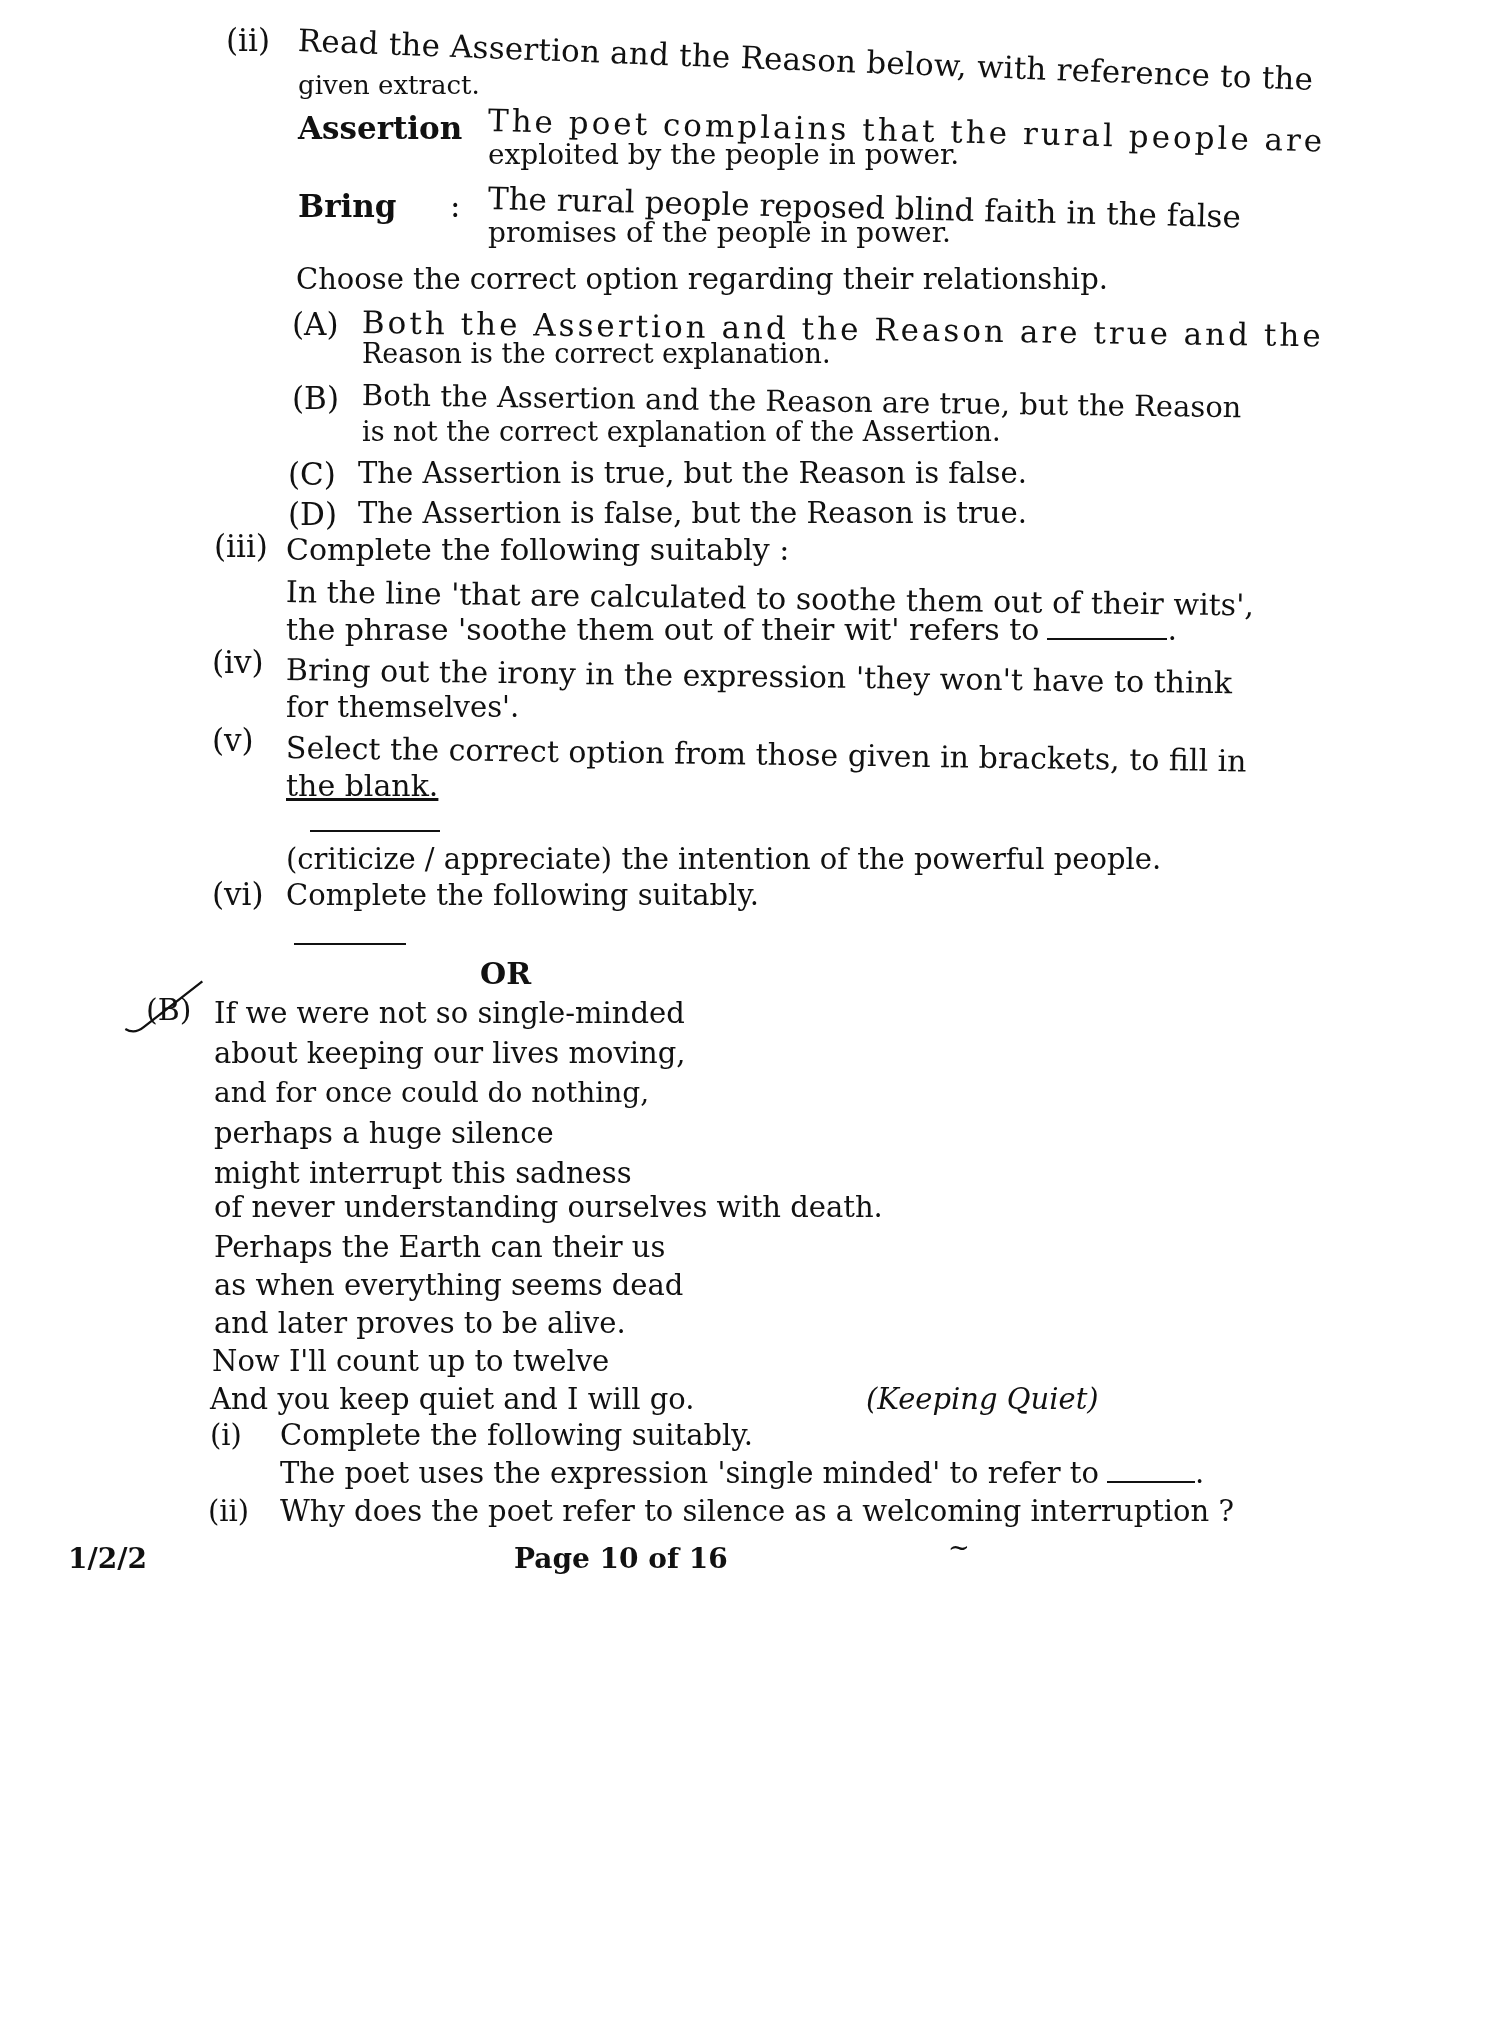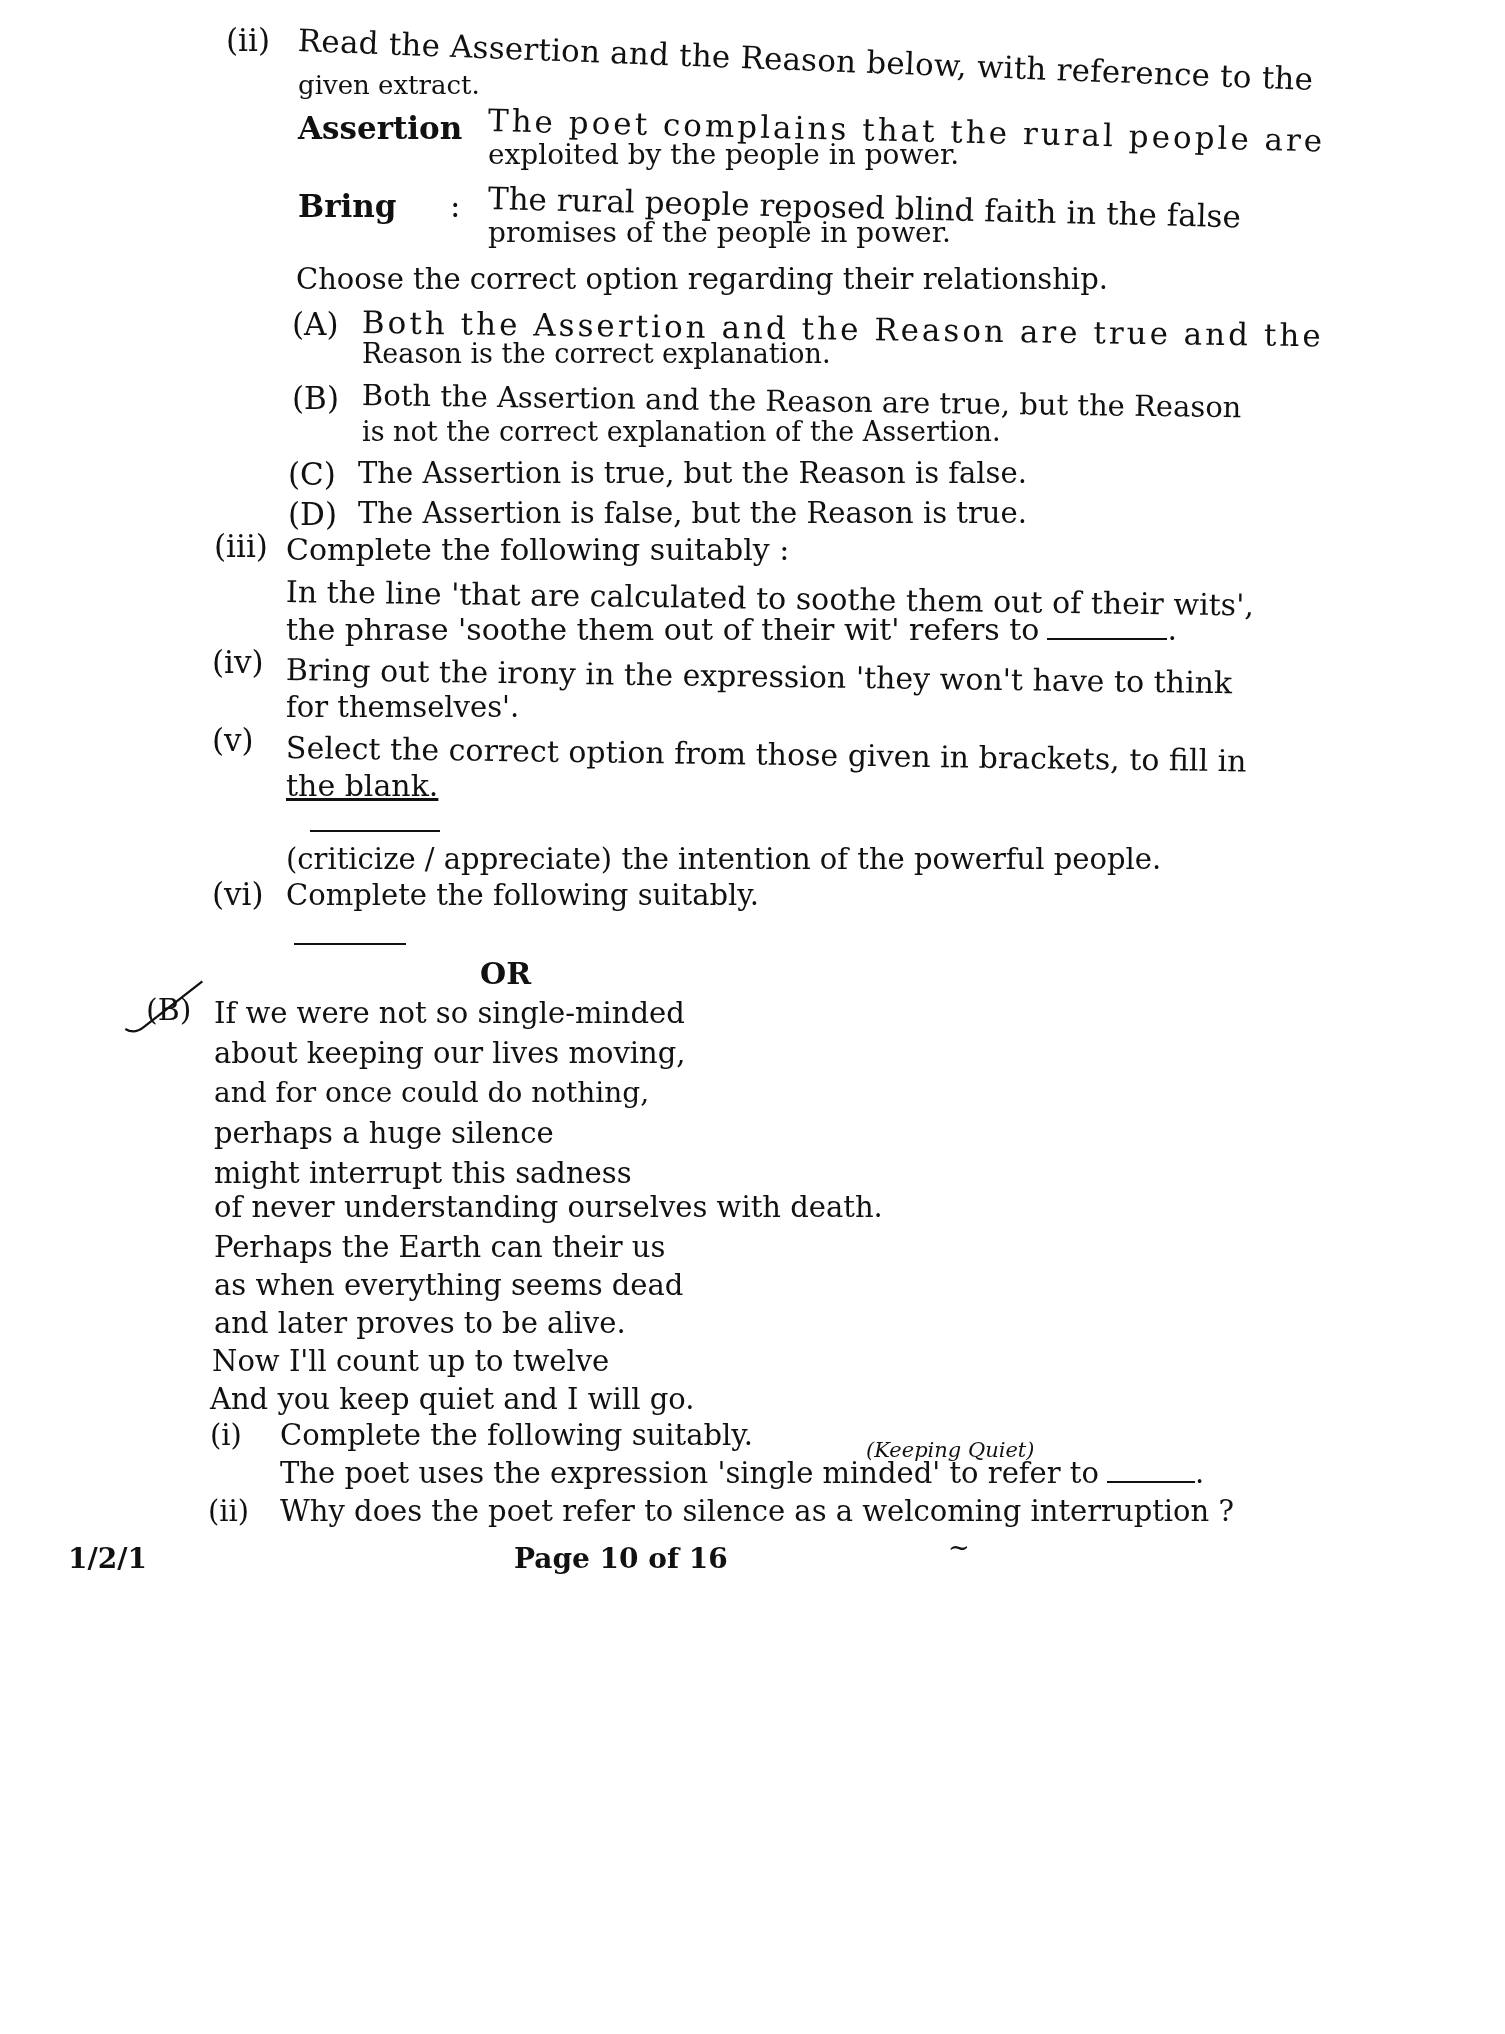--- a/index.html
+++ b/index.html
@@ -89,25 +89,25 @@
 <div class="abs" style="left:214px;top:1036px;font-size:29px;">about keeping our lives moving,</div>
 <div class="abs" style="left:214px;top:1076px;font-size:28px;">and for once could do nothing,</div>
 <div class="abs" style="left:214px;top:1116px;font-size:29px;">perhaps a huge silence</div>
 <div class="abs" style="left:214px;top:1156px;font-size:29px;">might interrupt this sadness</div>
 <div class="abs" style="left:214px;top:1190px;font-size:29px;">of never understanding ourselves with death.</div>
 <div class="abs" style="left:214px;top:1230px;font-size:29px;">Perhaps the Earth can their us</div>
 <div class="abs" style="left:214px;top:1268px;font-size:29px;">as when everything seems dead</div>
 <div class="abs" style="left:214px;top:1306px;font-size:29px;">and later proves to be alive.</div>
 <div class="abs" style="left:212px;top:1344px;font-size:29px;">Now I'll count up to twelve</div>
 <div class="abs" style="left:210px;top:1382px;font-size:29px;text-align:center;">And you keep quiet and I will go.</div>
-<div class="abs italic" style="left:866px;top:1438px;font-size:21px;font-style:italic;">(Keeping Quiet)</div>
+<div class="abs italic" style="left:866px;top:1382px;font-size:29px;font-style:italic;">(Keeping Quiet)</div>
 
 <div class="abs" style="left:210px;top:1418px;font-size:29px;">(i)</div>
 <div class="abs" style="left:280px;top:1418px;font-size:29px;">Complete the following suitably.</div>
 <div class="abs" style="left:280px;top:1456px;font-size:29px;">
   <span>The poet uses the expression 'single minded' to refer to</span><span class="blank" style="width:88px;"></span><span>.</span>
 </div>
 <div class="abs" style="left:208px;top:1494px;font-size:29px;">(ii)</div>
 <div class="abs" style="left:280px;top:1494px;font-size:29px;">Why does the poet refer to silence as a welcoming interruption ?</div>
 
-<div class="abs bold" style="left:68px;top:1542px;font-size:28px;">1/2/1</div>
+<div class="abs bold" style="left:68px;top:1542px;font-size:28px;">1/2/2</div>
 <div class="abs bold" style="left:514px;top:1542px;font-size:28px;">Page 10 of 16</div>
 <div class="abs" style="left:948px;top:1532px;font-size:26px;">~</div>
 
 </body></html>

